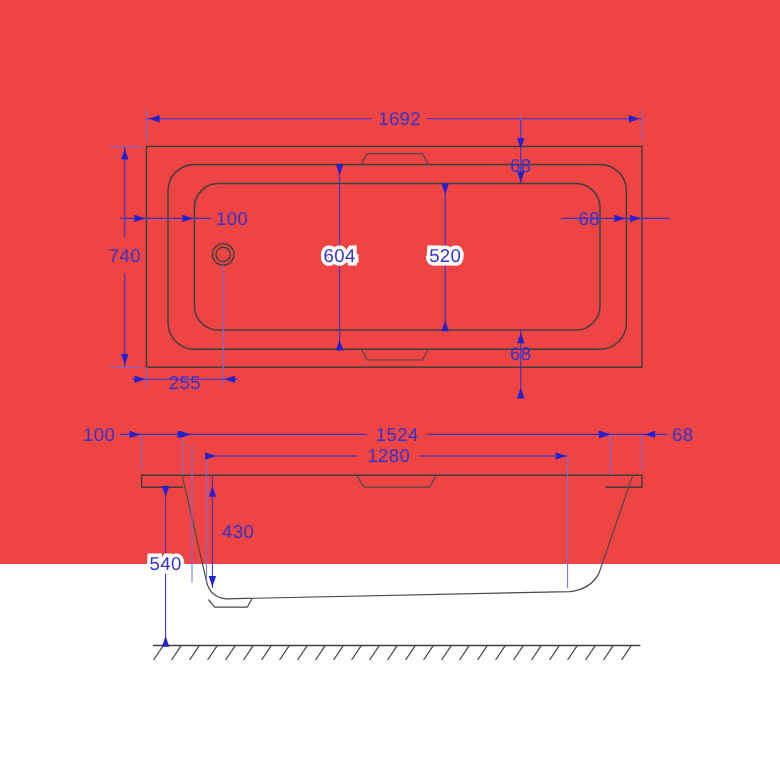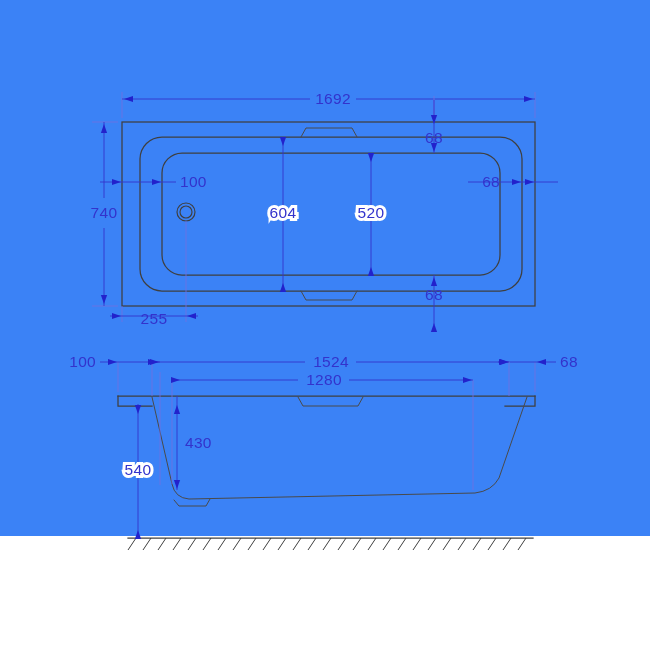--- a/index.html
+++ b/index.html
@@ -10,22 +10,22 @@
   }
   body {
     width: 650px;
     height: 650px;
     font-family: "Liberation Sans", sans-serif;
     overflow: hidden;
   }
   #drawing-root {
     position: relative;
     width: 650px;
-    height: 536px;
-    background: #3b82f6;
+    height: 470px;
+    background: #ef4444;
   }
   svg#tech-drawing {
     display: block;
     width: 650px;
     height: 650px;
   }
   .obj-line {
     fill: none;
     stroke: #3f3f3f;
     stroke-width: 1.25;

